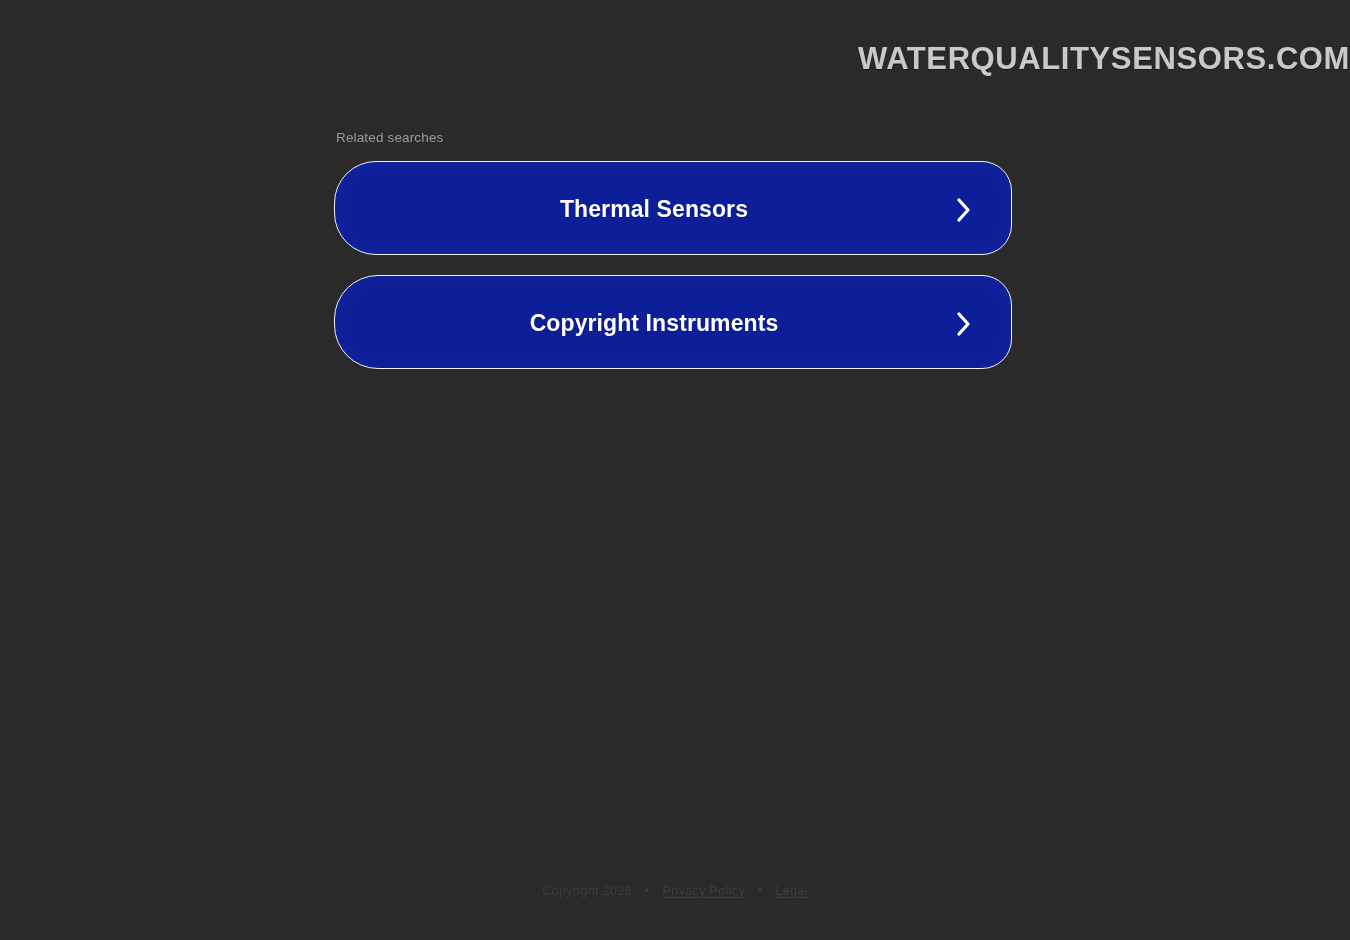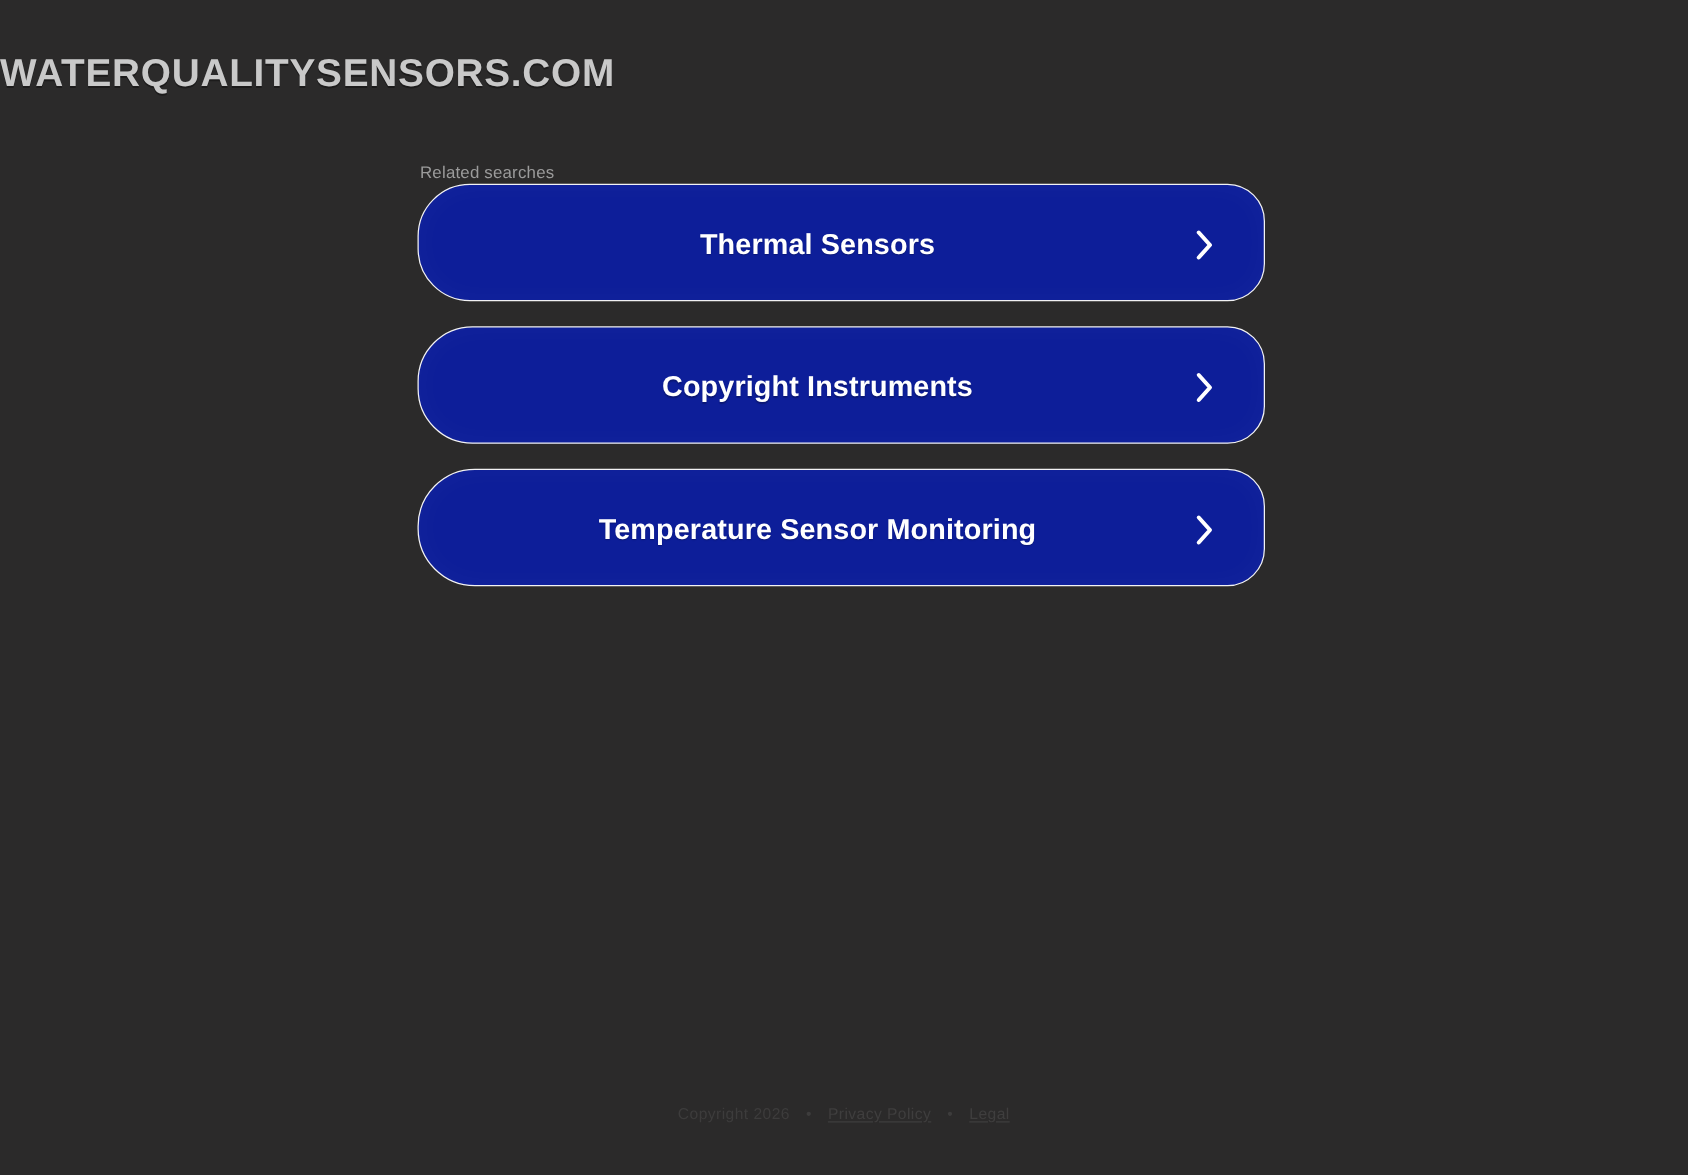--- a/index.html
+++ b/index.html
@@ -23,21 +23,21 @@
     height: 940px;
     position: relative;
     display: flex;
     flex-direction: column;
     align-items: center;
   }
 
   
   .site-header {
     width: 100%;
-    text-align: left;
+    text-align: right;
     padding-top: 40px;
   }
 
   .site-title {
     font-family: "Liberation Sans", "DejaVu Sans", sans-serif;
     font-size: 31px;
     font-weight: bold;
     letter-spacing: 0.6px;
     color: #c9c9c9;
     line-height: 1.2;
@@ -51,20 +51,21 @@
     width: 682px;
     margin-top: 52px;
     position: relative;
   }
 
   .related-label {
     font-size: 13.5px;
     color: #9b9b9b;
     letter-spacing: 0.15px;
     padding-left: 2px;
+    margin-bottom: 14px;
     font-weight: normal;
     line-height: 1.3;
   }
 
   
   .results-list {
     display: flex;
     flex-direction: column;
     gap: 20px;
   }
@@ -173,28 +174,20 @@
 
       <a class="result-card" href="#">
         <span class="result-label">Copyright Instruments</span>
         <span class="chevron">
           <svg width="18" height="26" viewBox="0 0 18 26" fill="none" xmlns="http://www.w3.org/2000/svg">
             <path d="M4 3 L13 13 L4 23" stroke="#ffffff" stroke-width="3.2" stroke-linecap="round" stroke-linejoin="round"></path>
           </svg>
         </span>
       </a>
 
-      <a class="result-card" href="#">
-        <span class="result-label">Temperature Sensor Monitoring</span>
-        <span class="chevron">
-          <svg width="18" height="26" viewBox="0 0 18 26" fill="none" xmlns="http://www.w3.org/2000/svg">
-            <path d="M4 3 L13 13 L4 23" stroke="#ffffff" stroke-width="3.2" stroke-linecap="round" stroke-linejoin="round"></path>
-          </svg>
-        </span>
-      </a>
 
     </div>
   </main>
 
   <footer class="site-footer">
     <span class="copyright">Copyright 2026</span>
     <span class="dot-sep">•</span>
     <a class="footer-link" href="#">Privacy Policy</a>
     <span class="dot-sep">•</span>
     <a class="footer-link" href="#">Legal</a>

